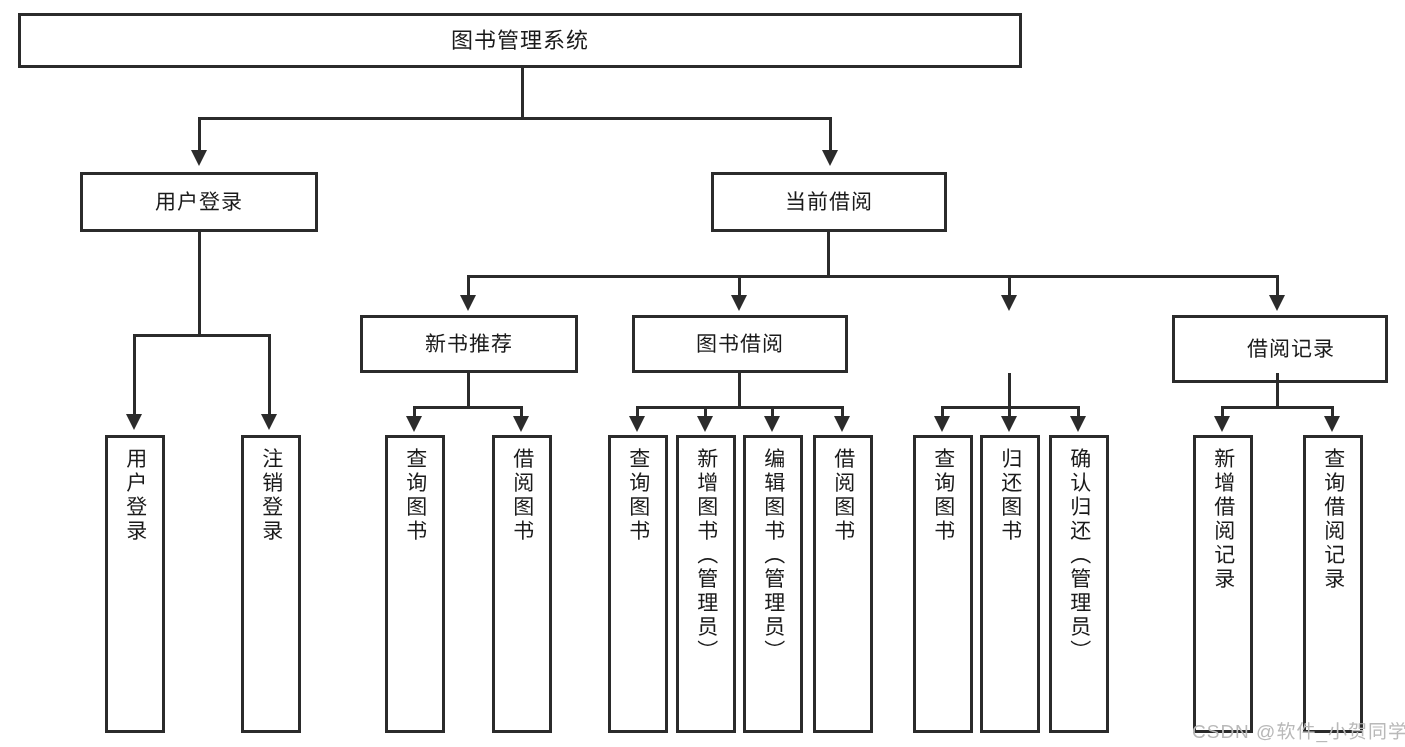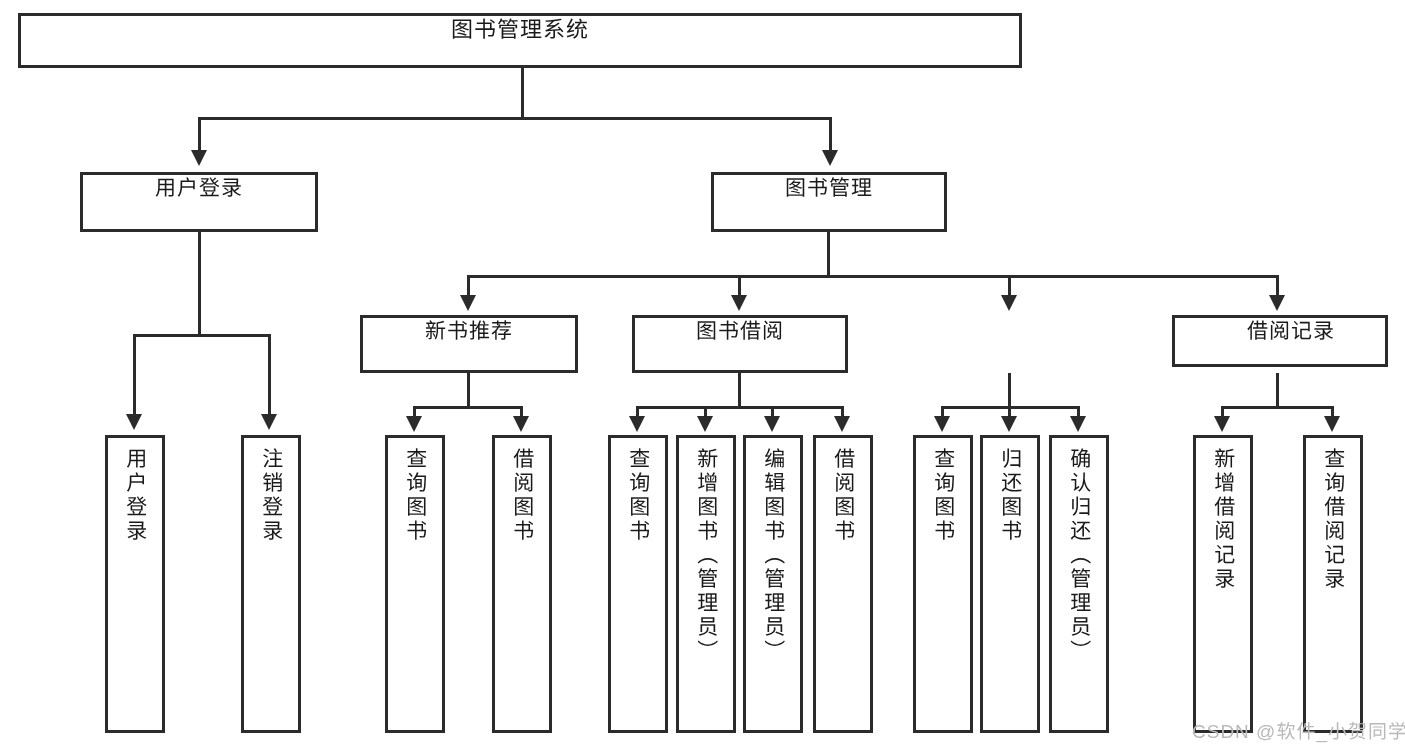--- a/index.html
+++ b/index.html
@@ -15,21 +15,21 @@
     background:#ffffff;
     overflow:hidden;
   }
   
   .node{
     position:absolute;
     box-sizing:border-box;
     background:#ffffff;
     border:3px solid #2b2b2b;
     display:flex;
-    align-items:flex-start;
+    align-items:center;
     justify-content:center;
     text-align:center;
   }
   .node.level-root{ border-width:3px; }
   .node.level-2{ border-width:3px; }
   .node.level-3{ border-width:3px; }
   .node.leaf{ border-width:3px; }
 
   .node-label{
     font-size:21px;
@@ -101,21 +101,21 @@
   <div class="edge v" style="left:198px;top:117px;width:3px;height:35px;"></div>
   <div class="arrow" style="left:191px;top:150px;"></div>
   <div class="edge v" style="left:829px;top:117px;width:3px;height:35px;"></div>
   <div class="arrow" style="left:822px;top:150px;"></div>
 
   <div class="node level-2" style="left:80px;top:172px;width:238px;height:60px;">
     <span class="node-label">用户登录</span>
   </div>
 
   <div class="node level-2" style="left:711px;top:172px;width:236px;height:60px;">
-    <span class="node-label">图书管理</span>
+    <span class="node-label">当前借阅</span>
   </div>
 
   <div class="edge v" style="left:198px;top:232px;width:3px;height:104px;"></div>
   <div class="edge h" style="left:133px;top:334px;width:138px;height:3px;"></div>
   <div class="edge v" style="left:133px;top:334px;width:3px;height:82px;"></div>
   <div class="arrow" style="left:126px;top:414px;"></div>
   <div class="edge v" style="left:268px;top:334px;width:3px;height:82px;"></div>
   <div class="arrow" style="left:261px;top:414px;"></div>
 
   <div class="edge v" style="left:827px;top:232px;width:3px;height:45px;"></div>
@@ -135,21 +135,21 @@
 
   <div class="node level-3" style="left:360px;top:315px;width:218px;height:58px;">
     <span class="node-label">新书推荐</span>
   </div>
 
   <div class="node level-3" style="left:632px;top:315px;width:216px;height:58px;">
     <span class="node-label">图书借阅</span>
   </div>
 
 
-  <div class="node level-3" style="left:1172px;top:315px;width:216px;height:52px;padding-left:22px;">
+  <div class="node level-3" style="left:1172px;top:315px;width:216px;height:68px;padding-left:22px;">
     <span class="node-label">借阅记录</span>
   </div>
 
   <div class="edge v" style="left:467px;top:373px;width:3px;height:35px;"></div>
   <div class="edge h" style="left:413px;top:406px;width:110px;height:3px;"></div>
   <div class="edge v" style="left:413px;top:406px;width:3px;height:12px;"></div>
   <div class="arrow" style="left:406px;top:416px;"></div>
   <div class="edge v" style="left:520px;top:406px;width:3px;height:12px;"></div>
   <div class="arrow" style="left:513px;top:416px;"></div>
 

